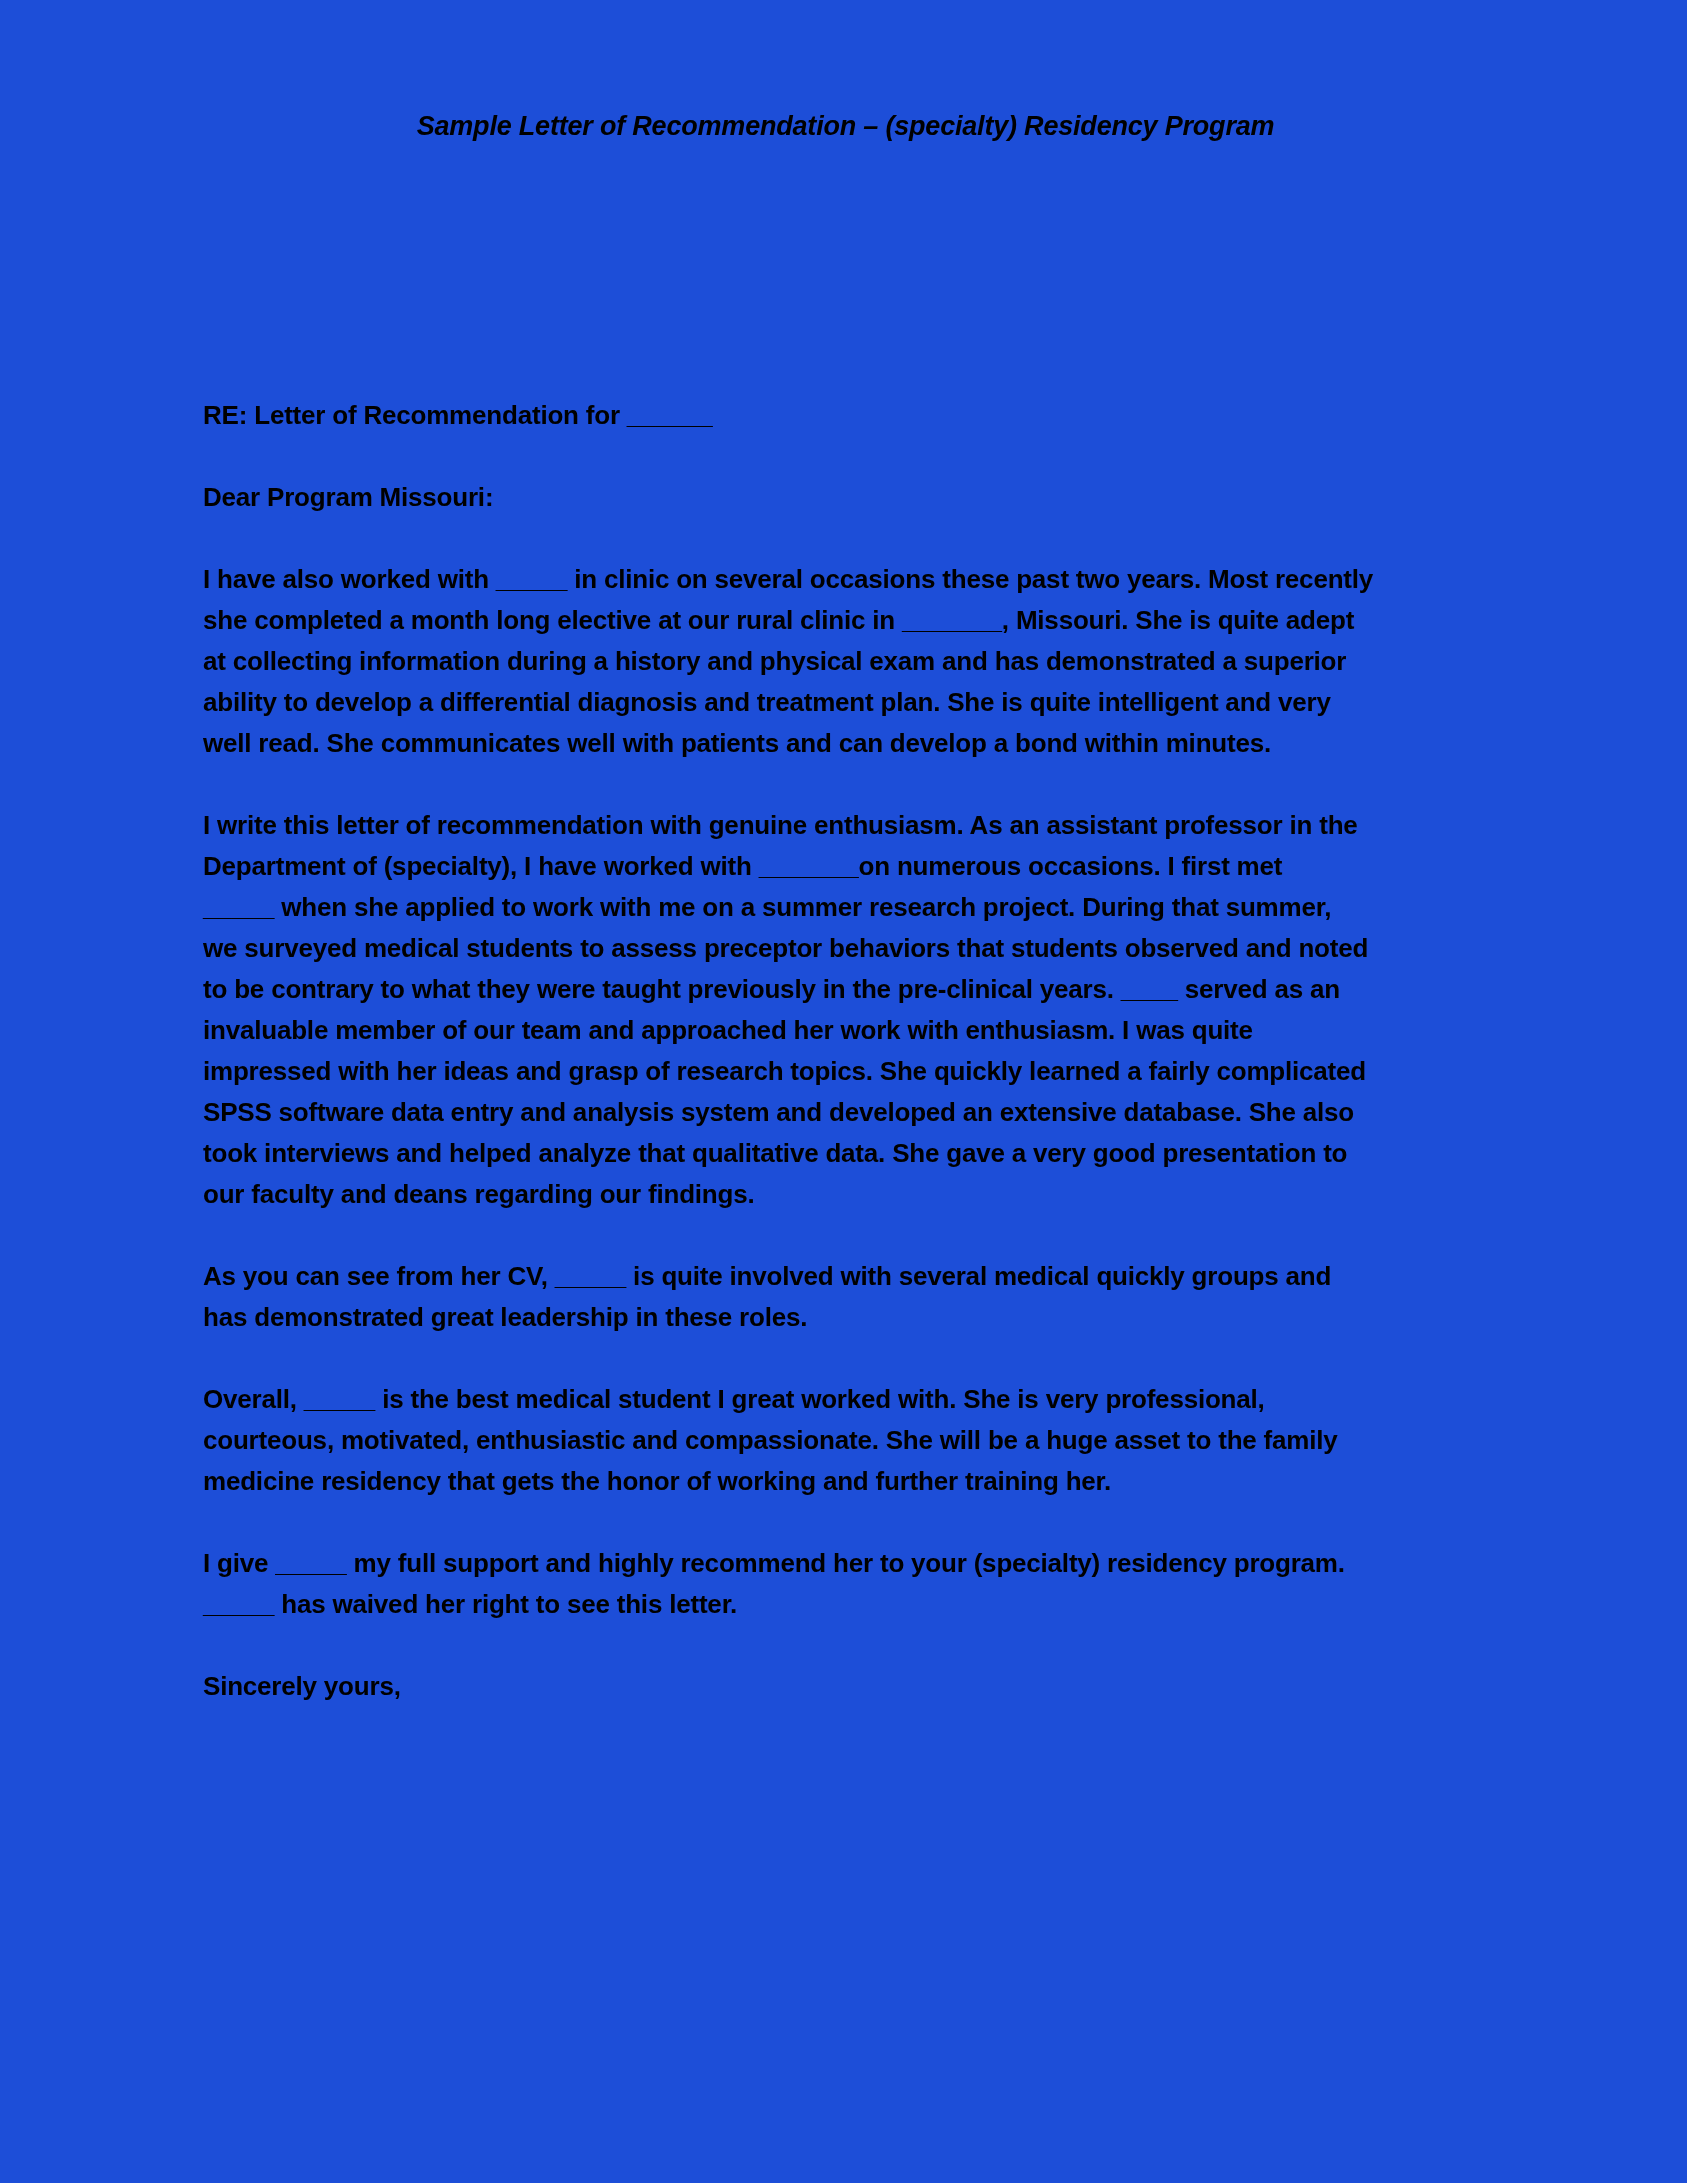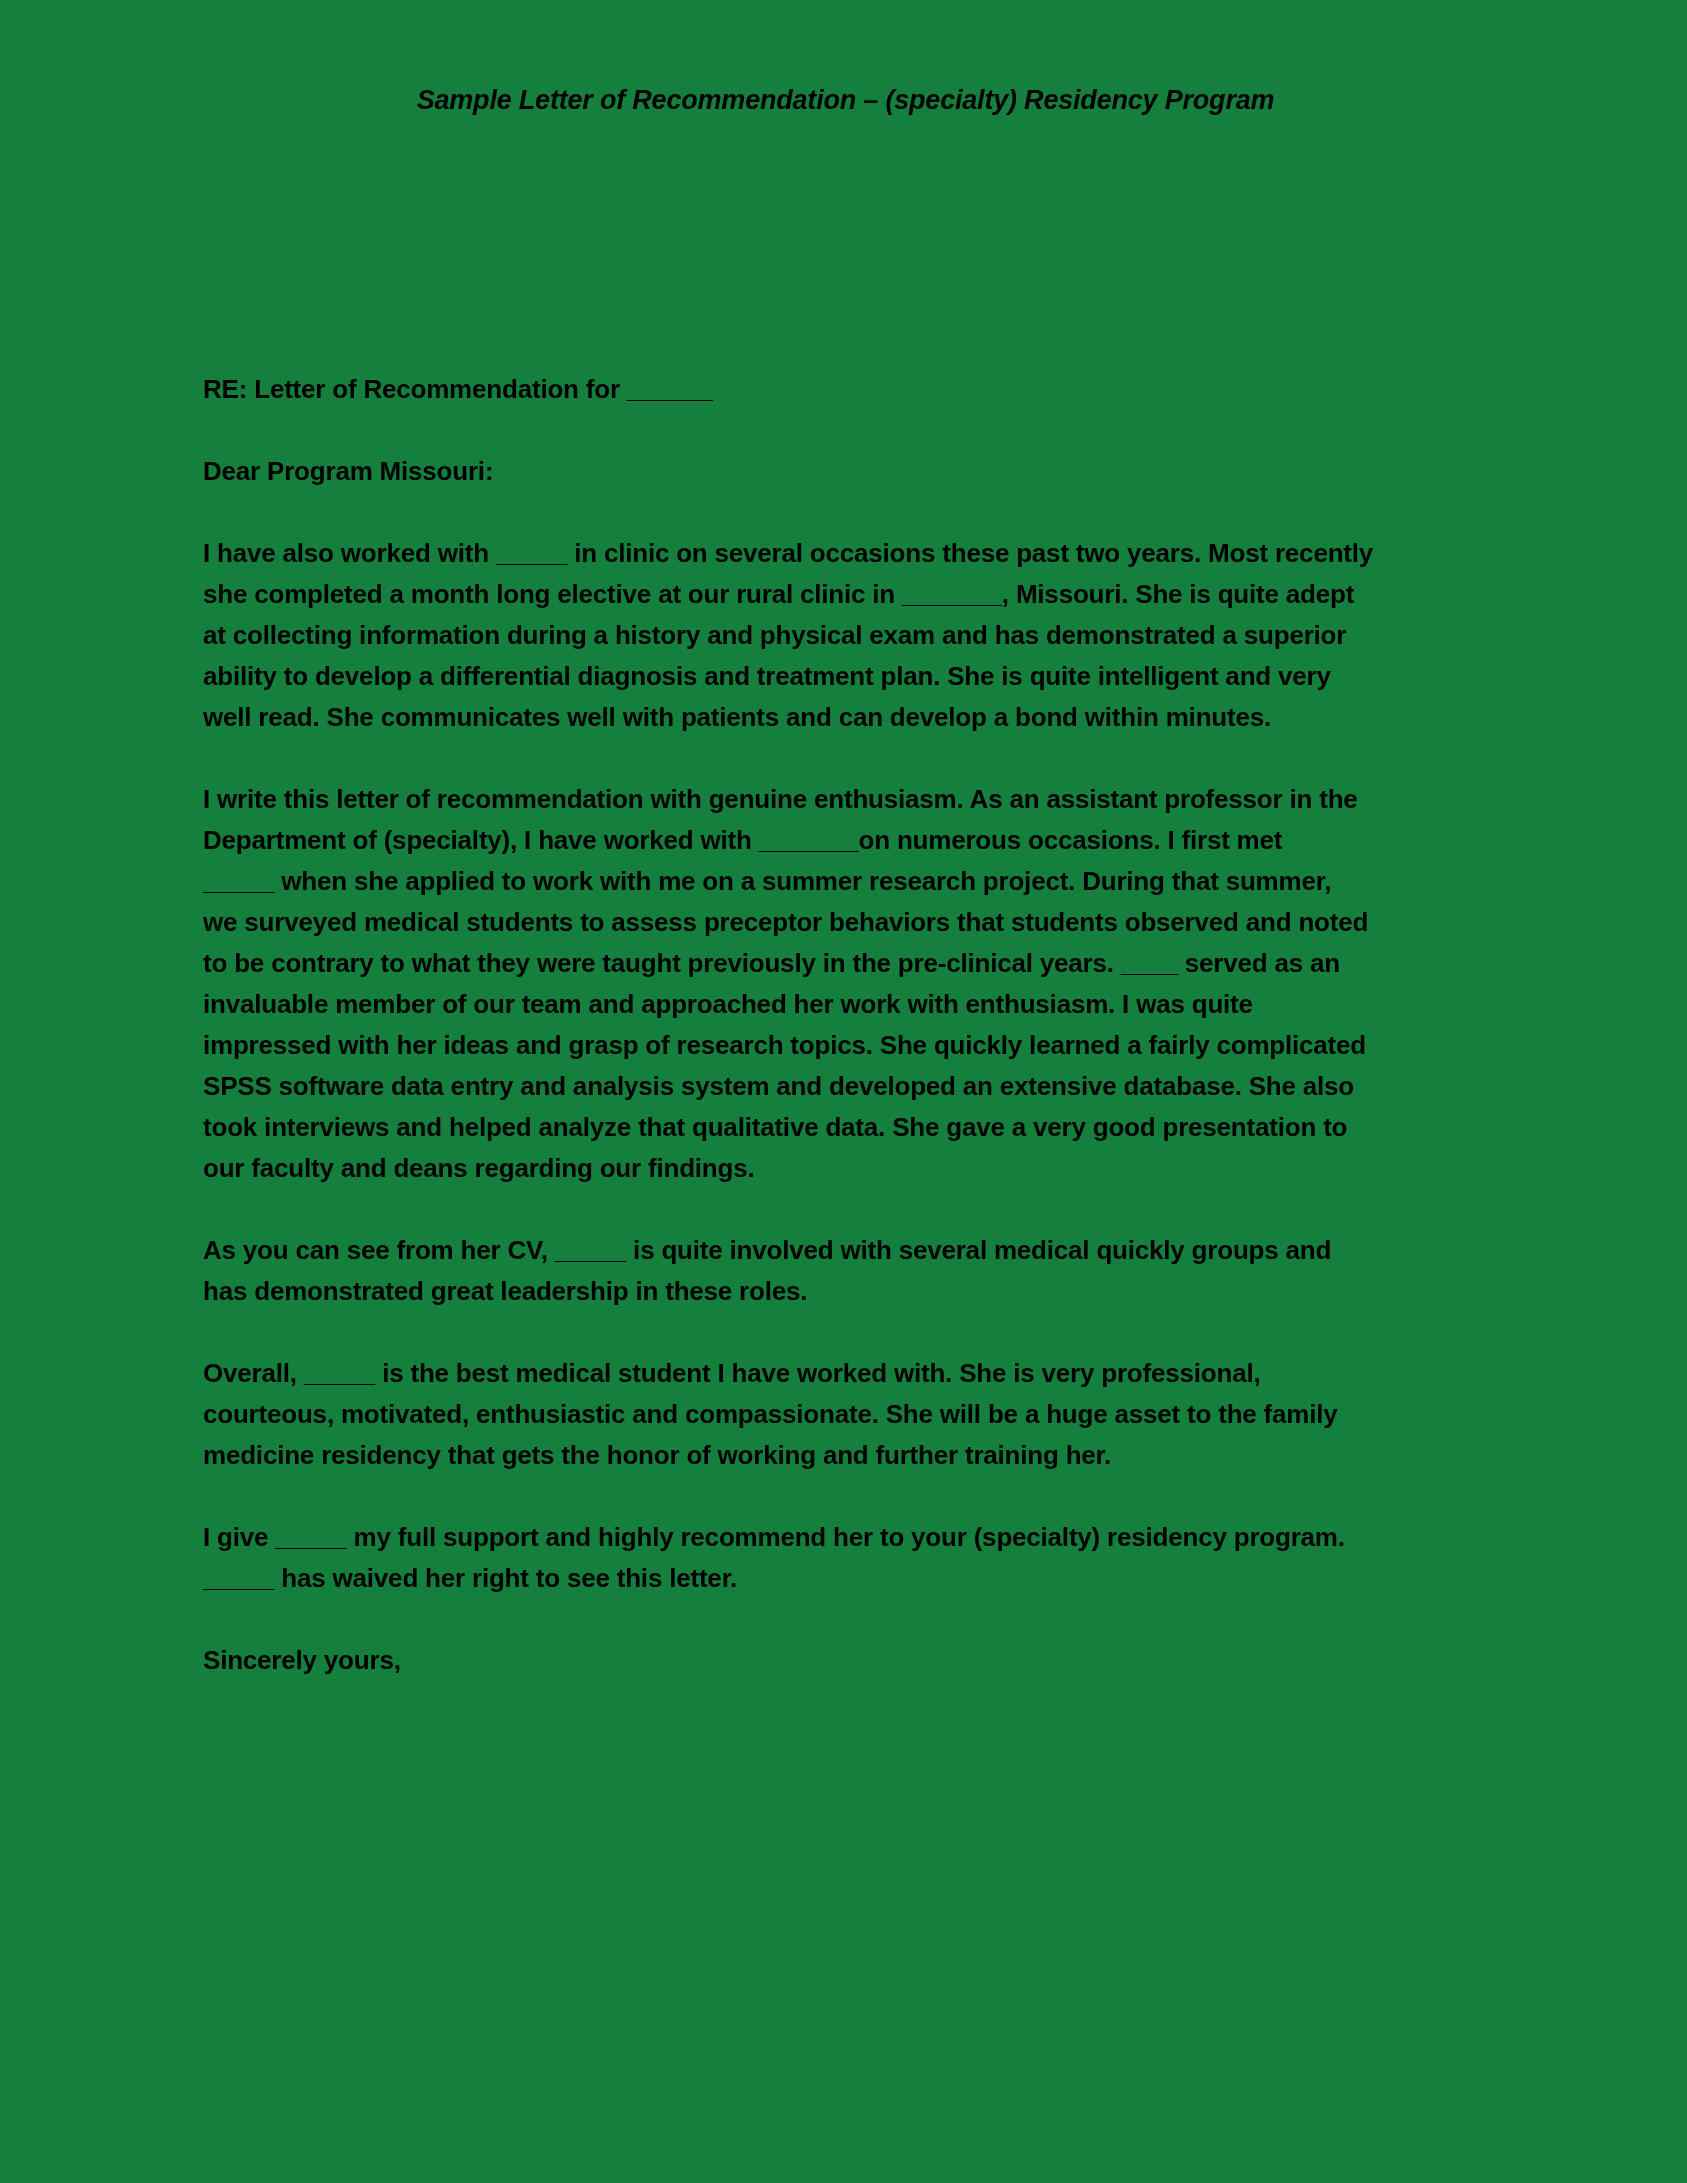--- a/index.html
+++ b/index.html
@@ -5,27 +5,27 @@
   html, body {
     margin: 0;
     padding: 0;
     background: #ffffff;
   }
   .page {
     position: relative;
     width: 1687px;
     height: 2184px;
     box-sizing: border-box;
-    background: #15803d;
+    background: #1d4ed8;
     color: #000000;
     font-family: "Liberation Sans", sans-serif;
     font-size: 26px;
     line-height: 41px;
     letter-spacing: -0.2px;
-    padding: 80px 199px 0 203px;
+    padding: 106px 199px 0 203px;
     overflow: hidden;
   }
   .title {
     font-weight: bold;
     font-style: italic;
     text-align: center;
     font-size: 27px;
     line-height: 41px;
     margin: 0 0 248px 0;
   }
@@ -61,21 +61,21 @@
 to be contrary to what they were taught previously in the pre-clinical years. ____ served as an
 invaluable member of our team and approached her work with enthusiasm. I was quite
 impressed with her ideas and grasp of research topics. She quickly learned a fairly complicated
 SPSS software data entry and analysis system and developed an extensive database. She also
 took interviews and helped analyze that qualitative data. She gave a very good presentation to
 our faculty and deans regarding our findings.</p>
 
   <p class="para">As you can see from her CV, _____ is quite involved with several medical quickly groups and
 has demonstrated great leadership in these roles.</p>
 
-  <p class="para">Overall, _____ is the best medical student I have worked with. She is very professional,
+  <p class="para">Overall, _____ is the best medical student I great worked with. She is very professional,
 courteous, motivated, enthusiastic and compassionate. She will be a huge asset to the family
 medicine residency that gets the honor of working and further training her.</p>
 
   <p class="para">I give _____ my full support and highly recommend her to your (specialty) residency program.
 _____ has waived her right to see this letter.</p>
 
   <p class="para closing">Sincerely yours,</p>
 </div>
 
 

